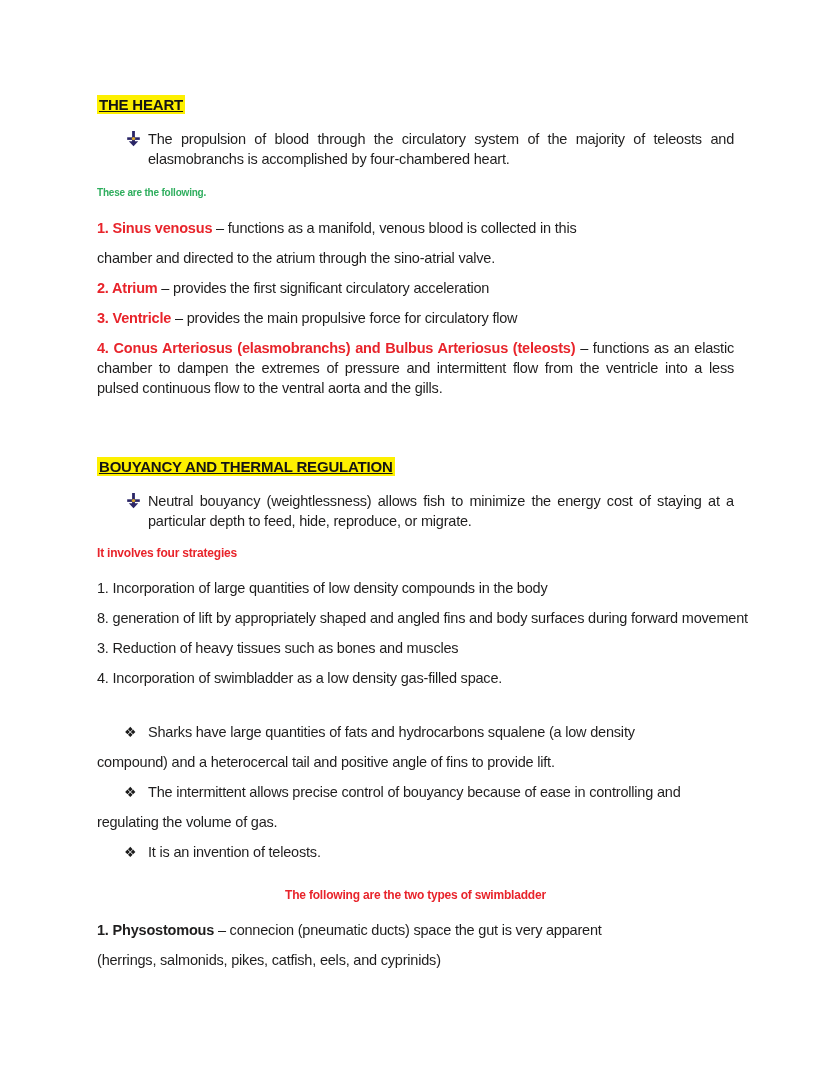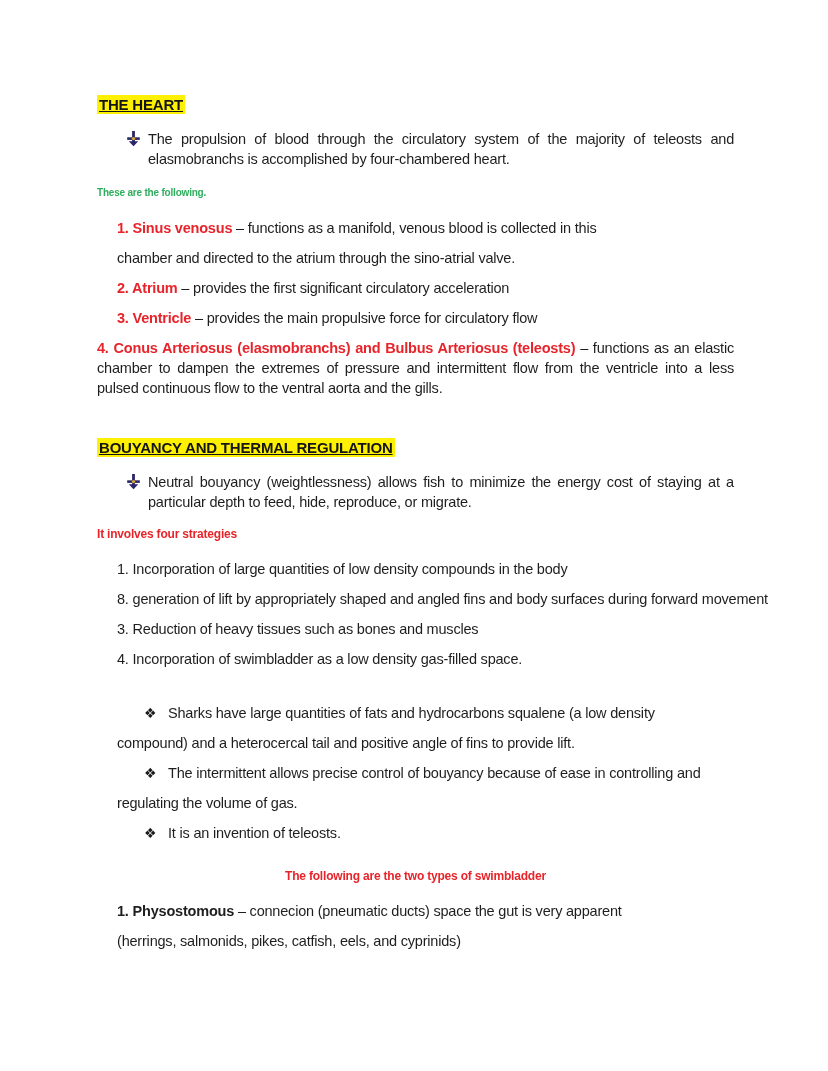--- a/index.html
+++ b/index.html
@@ -11,21 +11,21 @@
     padding: 94px 94px 40px 97px;
     background: #ffffff;
     font-family: "Liberation Sans", sans-serif;
     font-size: 14.5px;
     line-height: 20px;
     letter-spacing: -0.2px;
     color: var(--text, #1f1e1e);
     overflow: hidden;
   }
   p { margin: 0 0 10px 0; }
-  .line { white-space: nowrap; margin-left: 20px; }
+  .line { white-space: nowrap; }
   .justify { text-align: justify; }
 
   .hl-heading {
     margin: 0 0 13px 0;
     font-size: 15px;
     line-height: 22px;
   }
   .hl-heading span.hl {
     background: var(--highlight, #fff200);
     font-weight: bold;
@@ -69,21 +69,21 @@
   }
   .diamond-line .diamond {
     position: absolute;
     left: 27px;
     top: 0;
     color: #1c1c1c;
     font-size: 14px;
   }
   .flush { padding-left: 0; }
 
-  .gap-lg { margin-top: 39px; }
+  .gap-lg { margin-top: 58px; }
   .gap-xl { margin-top: 34px; }
   .gap-xxl { margin-top: 23px; text-align: center; }
 </style>
 </head>
 <body>
 
 <div class="page">
 
   <div class="hl-heading">
     <span class="hl">THE HEART</span>

